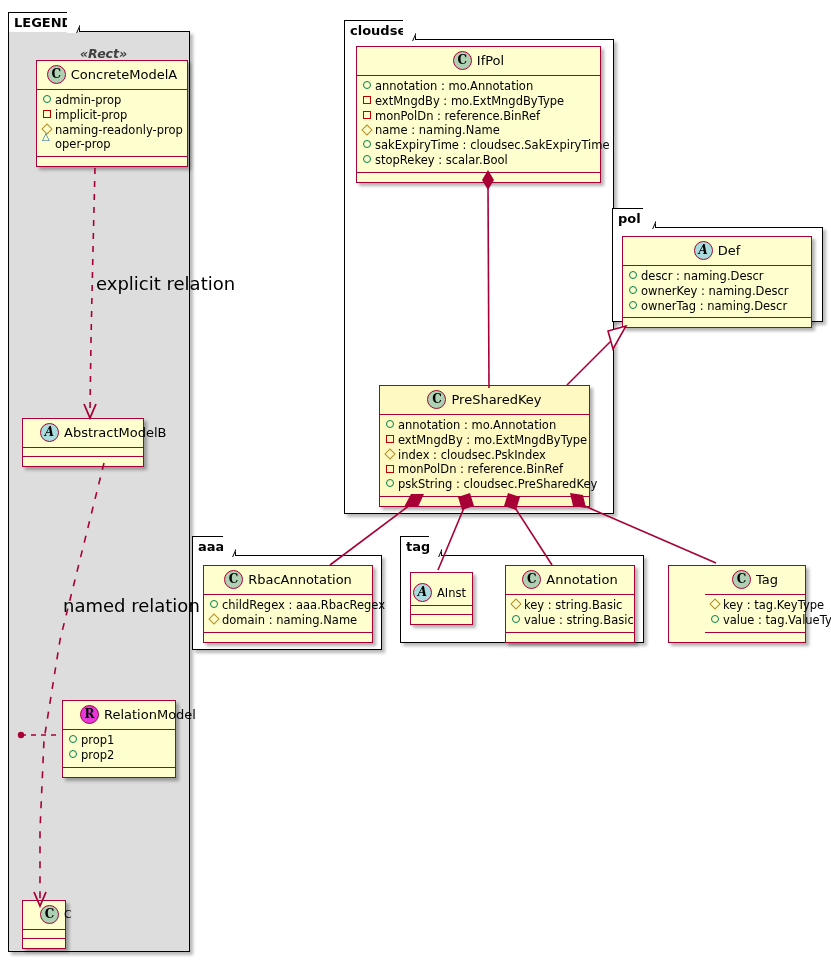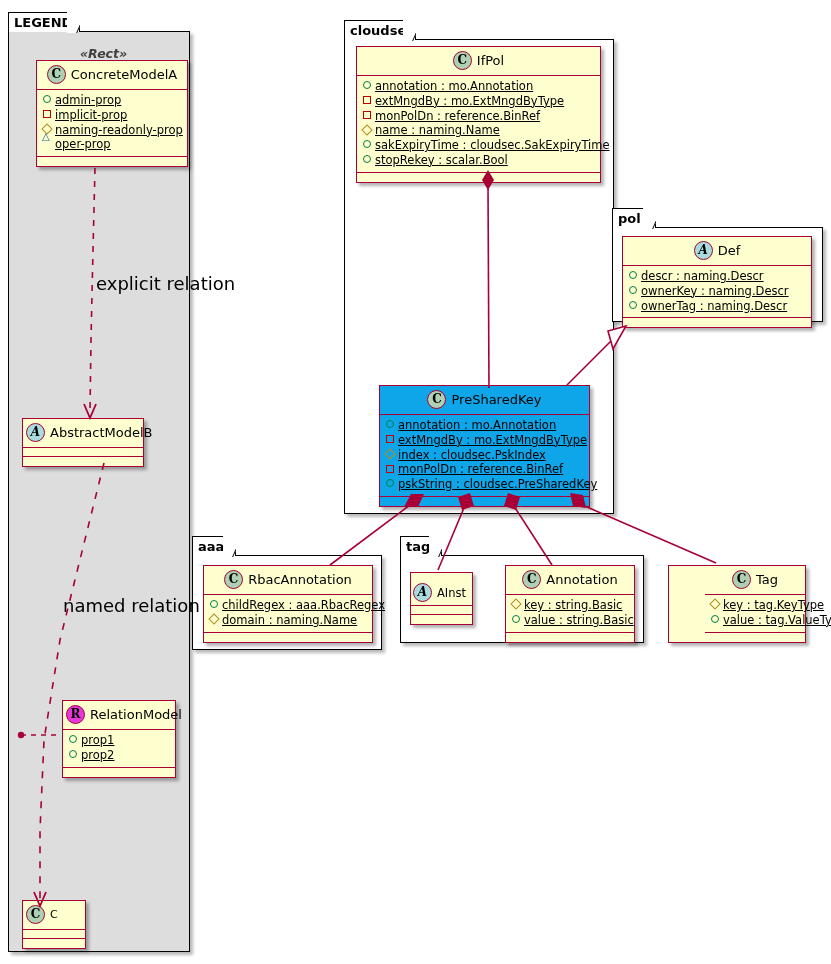--- a/index.html
+++ b/index.html
@@ -80,43 +80,42 @@
 
   
   .cls {
     position: absolute;
     box-sizing: border-box;
     border: 1.5px solid #A80036;
     background: #FEFECE;
     z-index: 4;
     box-shadow: 3px 3px 3px rgba(0,0,0,0.30);
   }
-  .cls.hl { background: #0ea5e9; }
+  .cls.hl { background: #fef9c3; }
   .cls .title {
     box-sizing: border-box;
     border-bottom: 1.5px solid #A80036;
     text-align: center;
     padding: 4px 8px 5px 8px;
     font-size: 13px;
     color: #000000;
     white-space: nowrap;
     line-height: 16px;
   }
-  .cls.left-title .title { text-align: left; padding-left: 3px; }
+  .cls.left-title .title { text-align: left; padding-left: 17px; }
   .cls .title .nm { vertical-align: middle; }
   .cls .title .nm.abs { }
   .cls .attrs {
     box-sizing: border-box;
     border-bottom: 1.5px solid #A80036;
     padding: 3px 5px 4px 4px;
     font-size: 11.5px;
     color: #000000;
     line-height: 14.5px;
     white-space: nowrap;
-    text-decoration: underline;
   }
   .cls .ops {
     box-sizing: border-box;
     height: 9px;
   }
   .cls .attrs.empty { height: 9px; padding: 0; }
 
   
   .badge {
     display: inline-block;
@@ -292,21 +291,21 @@
     <div class="title">
       <span class="badge r">R</span><span class="nm">RelationModel</span>
     </div>
     <div class="attrs">
         <span class="attr-row"><span class="mk mk-circle"><i></i></span><span>prop1</span></span>
         <span class="attr-row"><span class="mk mk-circle"><i></i></span><span>prop2</span></span>
       </div>
     <div class="ops"></div>
   </div>
 
-  <div class="cls left-title" style="left:22px; top:900px; width:64px;">
+  <div class="cls left-title" style="left:22px; top:900px; width:44px;">
     <div class="title">
       <span class="badge c">C</span><span class="nm" style="font-size:11px;">C</span>
     </div>
     <div class="attrs empty"></div>
     <div class="ops"></div>
   </div>
 
   <div class="edge-label" style="left:96px; top:273px;">explicit relation</div>
   <div class="edge-label" style="left:63px; top:595px;">named relation</div>
 

